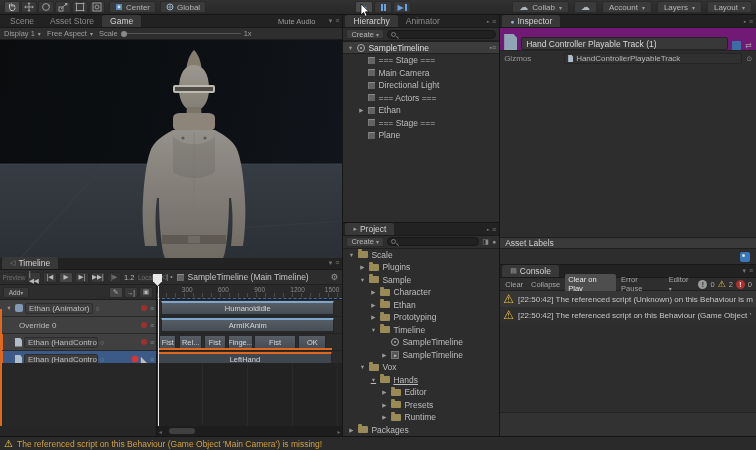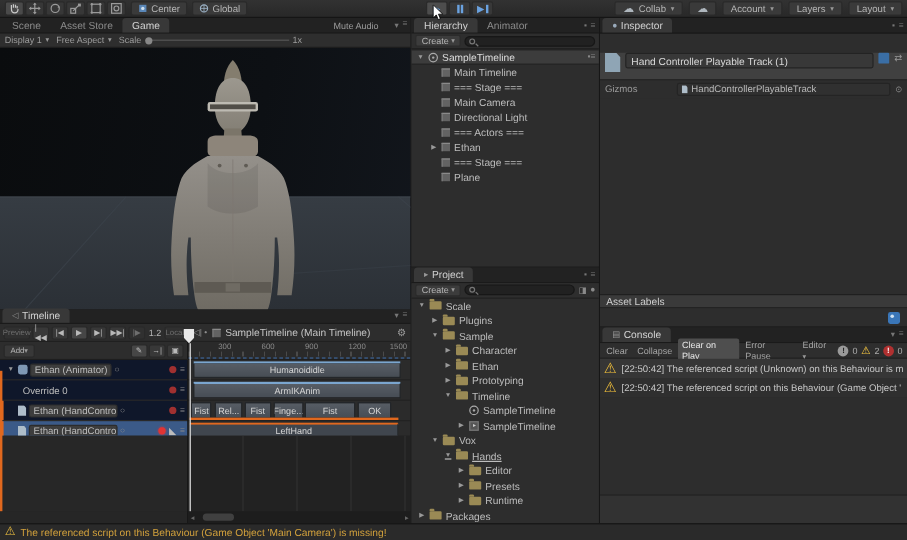--- a/index.html
+++ b/index.html
@@ -59,21 +59,21 @@
   #tl-addcell { width:157px; background:#2d2d2d; display:flex; align-items:center; padding:0 3px; gap:2px; border-right:1px solid #141414; flex-shrink:0; }
   .editmodes { margin-left:auto; display:flex; gap:1px; }
   #ruler { flex:1; position:relative; background:#2a2a2a; overflow:hidden; }
   #ruler::before { content:""; position:absolute; left:0; right:0; bottom:2px; height:4px;
      background:repeating-linear-gradient(90deg,#4a4a4a 0 1px,transparent 1px 9px); }
   #ruler::after { content:""; position:absolute; left:0; right:0; bottom:0; border-bottom:1px dashed #3e6ca8; }
   .rlabel { position:absolute; top:1px; font-size:6.5px; color:#8a8a8a; }
   #tl-body { flex:1; display:flex; position:relative; overflow:hidden; }
   #track-headers { width:157px; background:#292929; border-right:1px solid #141414; flex-shrink:0; }
   #track-lanes { flex:1; background:#222; position:relative; }
-  .trow { height:16px; margin-bottom:1px; background:#0f172a; display:flex; align-items:center; gap:2px; padding:0 2px 0 0; position:relative; font-size:8px; color:#bdbdbd; }
+  .trow { height:16px; margin-bottom:1px; background:#404040; display:flex; align-items:center; gap:2px; padding:0 2px 0 0; position:relative; font-size:8px; color:#bdbdbd; }
   .trow.selected { background:#3b5a88; }
   .colorbar { width:3px; align-self:stretch; background:#e0681e; flex-shrink:0; }
   .colorbar.none { background:transparent; }
   .fold { width:8px; font-size:5.5px; color:#999; text-align:center; flex-shrink:0; }
   .tname { background:#3d3d3d; border:1px solid #2c2c2c; border-radius:2px; padding:0 3px; height:11px; line-height:10px; max-width:74px; overflow:hidden; white-space:nowrap; flex-shrink:1; }
   .tname.plain { background:transparent; border-color:transparent; }
   .circ { color:#8a8a8a; font-size:7px; }
   .thicons { margin-left:auto; display:flex; align-items:center; gap:3px; }
   .reddot { width:6px; height:6px; border-radius:50%; background:#a03030; }
   .reddot.bright { background:#e03434; box-shadow:0 0 2px #e03434; }
@@ -106,21 +106,21 @@
   .ico-cube { width:7px; height:7px; background:#636363; border-top:1px solid #8a8a8a; border-left:1px solid #7a7a7a; flex-shrink:0; }
   .ico-unity { width:8px; height:8px; border:1px solid #aaa; border-radius:50%; position:relative; flex-shrink:0; }
   .ico-unity::after { content:""; position:absolute; left:2px; top:2px; width:2px; height:2px; background:#aaa; border-radius:50%; }
   .ico-folder { width:10px; height:7px; background:#9a8a55; border-radius:1px; position:relative; flex-shrink:0; }
   .ico-folder::before { content:""; position:absolute; left:0; top:-2px; width:4px; height:2px; background:#9a8a55; border-radius:1px 1px 0 0; }
   .ico-tl { width:8px; height:8px; background:#555; border:1px solid #777; color:#ccc; font-size:5px; display:flex; align-items:center; justify-content:center; flex-shrink:0; }
   .ico-doc { width:7px; height:9px; background:#aebdc9; position:relative; flex-shrink:0; clip-path:polygon(0 0,70% 0,100% 30%,100% 100%,0 100%); }
   .ico-anim { width:8px; height:8px; background:#7f98b4; border-radius:2px; flex-shrink:0; }
 
   
-  #insp-header { height:22px; display:flex; align-items:flex-start; gap:4px; padding:0 4px; background:#404040; flex-shrink:0;margin-top:16px; }
+  #insp-header { height:22px; display:flex; align-items:flex-end; gap:4px; padding:0 4px; background:#701a75; flex-shrink:0; }
   .bigdoc { width:13px; height:16px; background:#8fa5b5; clip-path:polygon(0 0,72% 0,100% 25%,100% 100%,0 100%); flex-shrink:0; }
   #insp-title { flex:1; height:13px; background:#383838; border:1px solid #232323; border-radius:2px; color:#d8d8d8; font-size:8.5px; line-height:12px; padding:0 4px; overflow:hidden; white-space:nowrap; }
   .insp-hicon { width:9px; height:9px; background:#3a6ea5; border-radius:1px; flex-shrink:0; }
   .insp-hicon2 { color:#999; font-size:8px; }
   #script-row { height:16px; display:flex; align-items:center; padding:0 4px; gap:4px; font-size:8px; color:#9a9a9a; border-top:1px solid #252525; background:#2d2d2d; flex-shrink:0; }
   #script-field { flex:1; height:11px; background:#303030; border:1px solid #242424; border-radius:2px; display:flex; align-items:center; gap:3px; padding:0 3px; color:#b9b9b9; overflow:hidden; white-space:nowrap; }
   #insp-spacer { flex:1; background:#2d2d2d; }
   #asset-labels { height:12px; background:#3a3a3a; border-top:1px solid #1f1f1f; border-bottom:1px solid #1f1f1f; display:flex; align-items:center; padding:0 5px; color:#cfcfcf; font-size:8.5px; flex-shrink:0; }
   #label-row { height:15px; background:#2d2d2d; display:flex; align-items:center; justify-content:flex-end; padding:0 6px; flex-shrink:0; }
   .tagico { width:10px; height:10px; background:#3a76b8; border-radius:2px; position:relative; }
@@ -495,25 +495,20 @@
         <div class="scene-header">
           <span class="fold">▼</span>
           <span class="ico-unity"></span>
           <span>SampleTimeline</span>
           <span style="margin-left:auto;color:#888;font-size:7px">▪≡</span>
         </div>
         <div class="treewrap" id="hier-rows">
             <div class="trw" style="padding-left: 14px;">
               <span class="fold"></span>
               <span class="ico-cube"></span>
-              <span>Main Timeline</span>
-            </div>
-            <div class="trw" style="padding-left: 14px;">
-              <span class="fold"></span>
-              <span class="ico-cube"></span>
               <span>=== Stage ===</span>
             </div>
             <div class="trw" style="padding-left: 14px;">
               <span class="fold"></span>
               <span class="ico-cube"></span>
               <span>Main Camera</span>
             </div>
             <div class="trw" style="padding-left: 14px; text-align: right;">
               <span class="fold"></span>
               <span class="ico-cube"></span>

